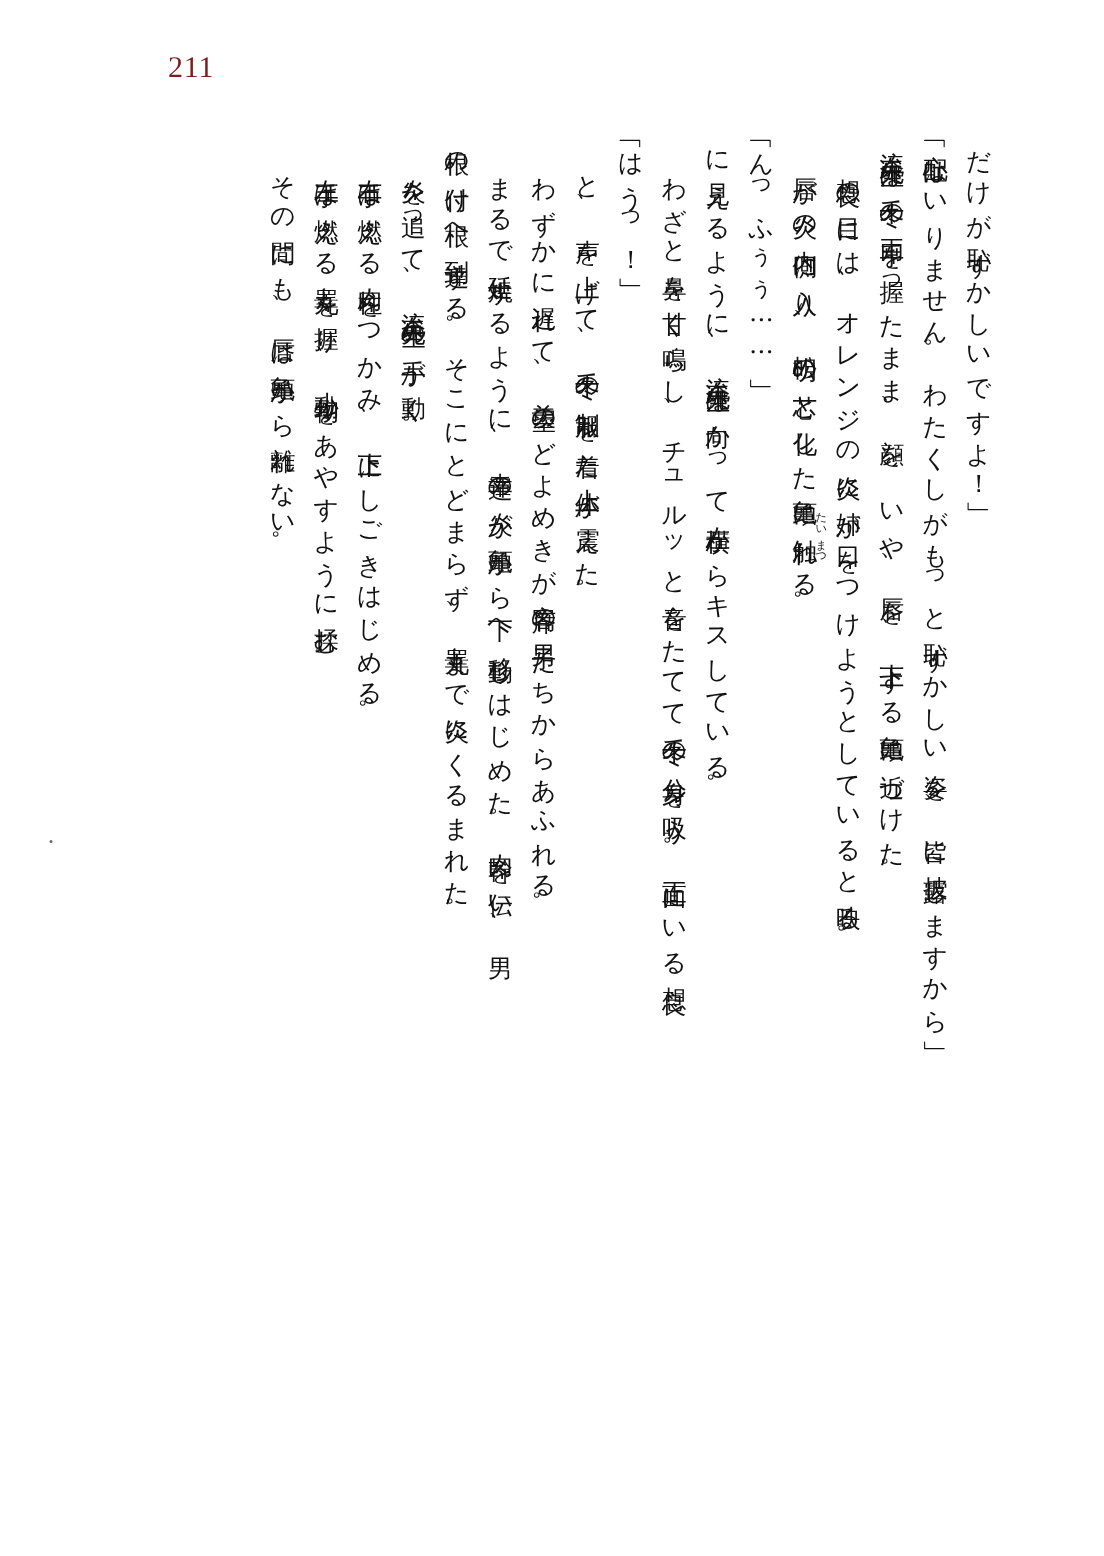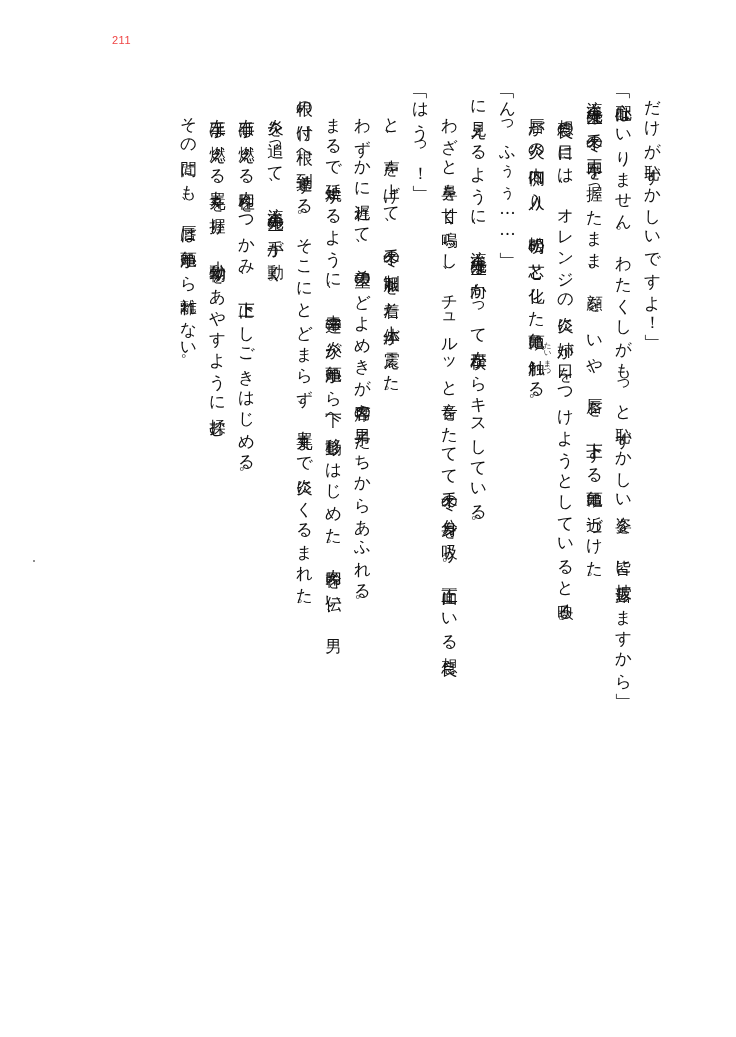--- a/index.html
+++ b/index.html
@@ -19,23 +19,23 @@
   .page {
     position: absolute;
     inset: 0;
     background: #ffffff;
   }
 
   .page-number {
     position: absolute;
     left: 112px;
     top: 34px;
-    font-size: 11px;
-    font-family: Liberation Sans, sans-serif;
-    color: #ef4444;
+    font-size: 20px;
+    font-family: Liberation Serif, serif;
+    color: #7f1d1d;
     letter-spacing: 0.5px;
   }
 
   
   .text-block {
     position: absolute;
     top: 88px;
     right: 76px;
     left: 96px;
     height: 845px;

